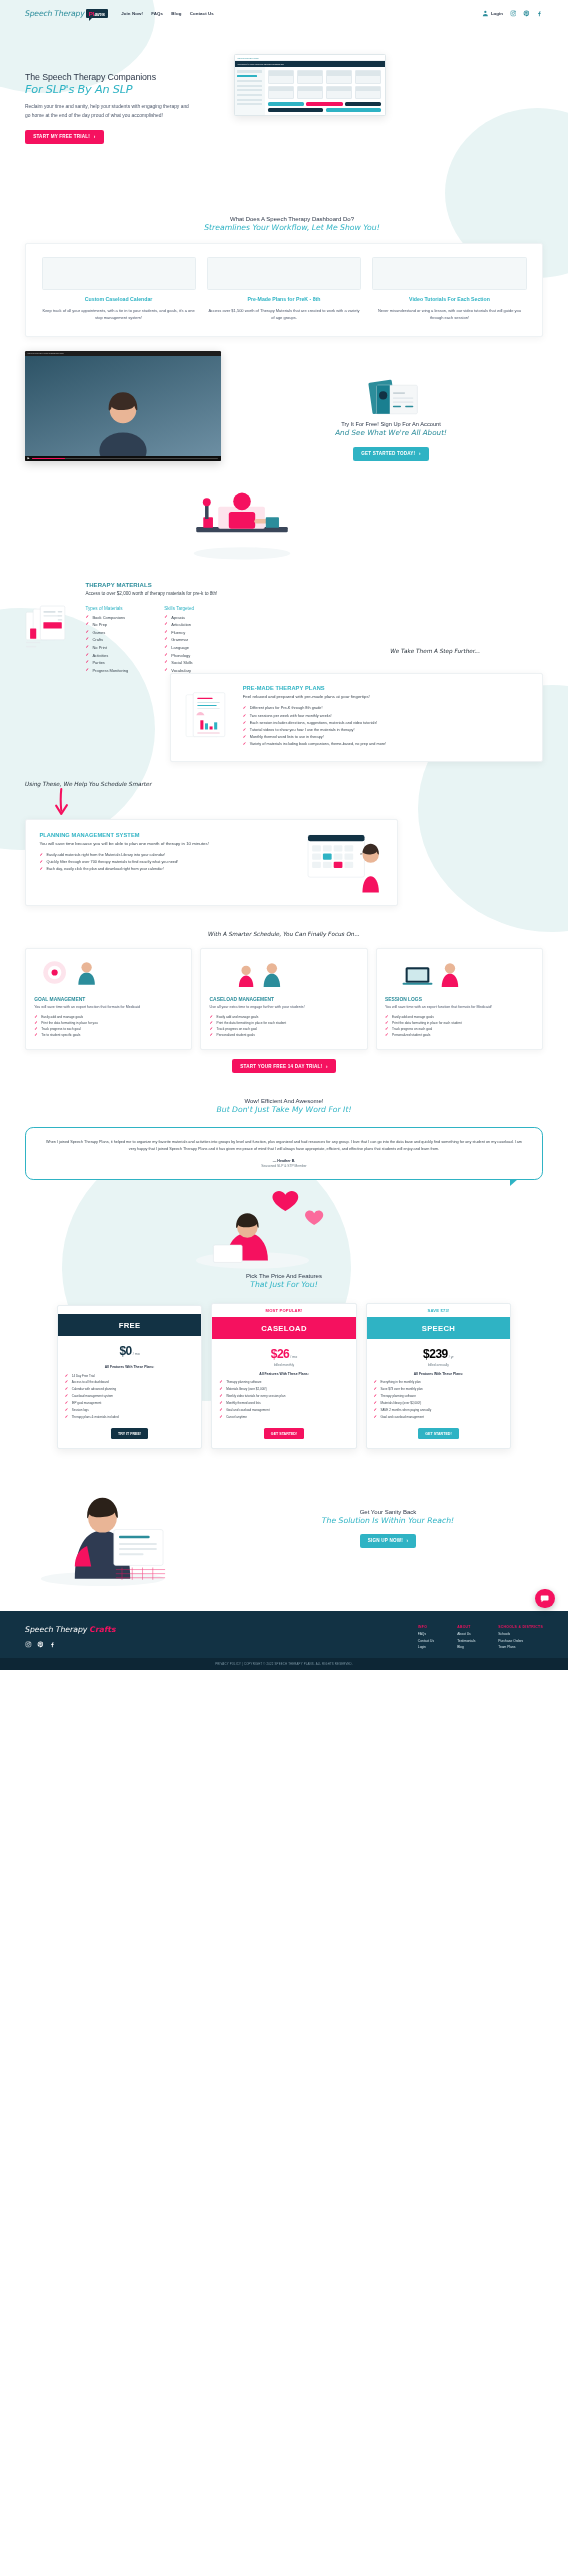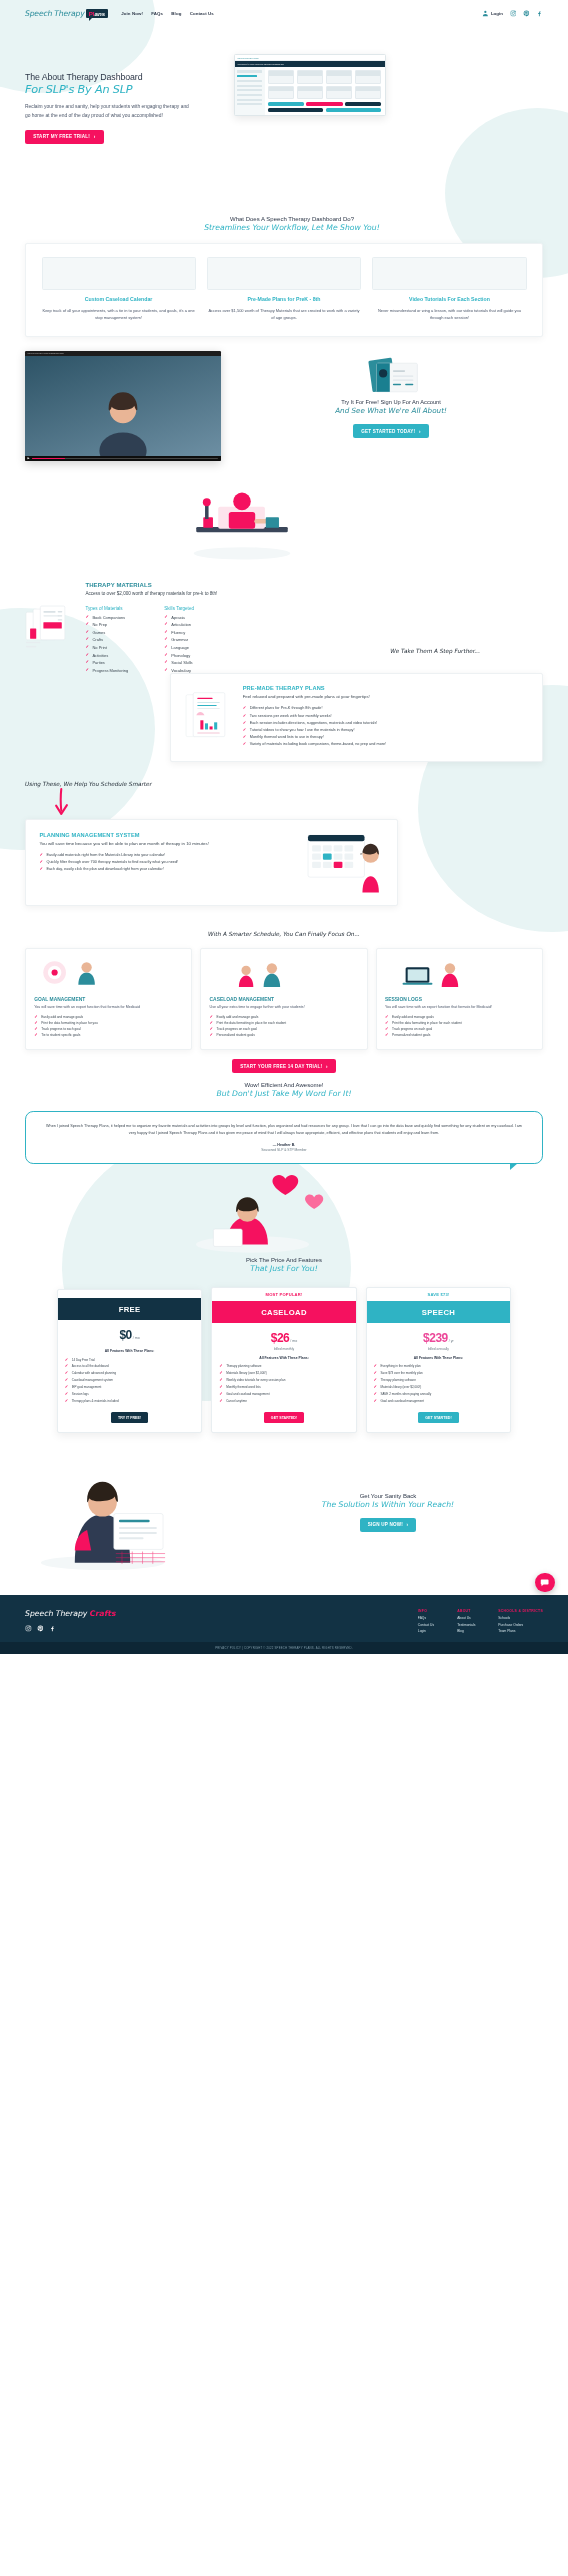--- a/index.html
+++ b/index.html
@@ -89,21 +89,21 @@
     position:relative; z-index:3; margin: 11.3px 25px 0; background:#fff;
     border:0.5px solid #eef2f4; border-radius:2.1px; box-shadow:0 1.5px 7.2px rgba(0,0,0,.05);
     padding: 13.4px 15.5px 15.5px; display:flex; gap: 11.3px;
   }
   .feat { flex:1; text-align:center; }
   .feat-img { height: 33px; background:#f4f8f9; border:0.5px solid #e7eef1; border-radius:1.5px; margin-bottom:6.2px; overflow:hidden; position:relative;}
   .feat-h { color:#2fb3c4; font-size:5.2px; font-weight:bold; line-height:1.35; }
   .feat-p { font-size:4px; color:#4a5568; line-height:1.75; margin-top:3.6px; }
 
   
-  .video-wrap { position:relative; z-index:3; display:flex; padding: 0 25px; margin-top: 13.4px; gap: 18px; align-items:flex-start;}
+  .video-wrap { position:relative; z-index:3; display:flex; padding: 0 25px; margin-top: 13.4px; gap: 18px; align-items:flex-end;}
   .video {
     width: 196px; height: 110px; background:#111; border-radius:1.5px; position:relative; overflow:hidden;
     box-shadow:0 2.1px 9.3px rgba(0,0,0,.18);
   }
   .vid-bar { height:5.2px; background:#1d1d1d; display:flex; align-items:center; padding:0 2.6px; color:#bbb; font-size:2.1px; gap:2.1px;}
   .vid-stage { position:absolute; inset:5.2px 0 5.2px 0; background:linear-gradient(160deg,#2d5366,#6d8fa3);}
   .vid-person { position:absolute; left:50%; transform:translateX(-50%); bottom:0; width:62px; height:77px; }
   .vid-ctrl { position:absolute; left:0; right:0; bottom:0; height:5.2px; background:#0e0e0e; display:flex; align-items:center; padding:0 2.6px; gap:2.1px; }
   .vid-prog { flex:1; height:1px; background:#444; border-radius:1px;}
   .vid-prog i{ display:block; width:18%; height:100%; background:#f5115f; border-radius:1px;}
@@ -158,21 +158,21 @@
   
   .prices { position:relative; z-index:3; display:flex; gap:9.3px; padding:0 57px; margin-top:13.4px; align-items:flex-end;}
   .price { flex:1; background:#fff; border:0.5px solid #e8eef1; border-radius:2.1px; box-shadow:0 2.1px 8.2px rgba(0,0,0,.07); overflow:hidden;}
   .price-flag { text-align:center; font-size:4.1px; font-weight:bold; padding:4.6px 0 3.6px; letter-spacing:0.2px;}
   .flag-pink { color:#f5115f; }
   .flag-teal { color:#2fb3c4; }
   .price-head { text-align:center; color:#fff; font-size:7.7px; font-weight:bold; padding:6.7px 0; letter-spacing:0.3px;}
   .h-dark { background:#123244;} .h-pink{ background:#f5115f;} .h-teal{ background:#2fb3c4;}
   .price-amt { text-align:center; padding:7.2px 0 2.1px; display:flex; justify-content:center; align-items:baseline; gap:1px;}
   .amt { font-size:12px; font-weight:bold; letter-spacing:-0.5px;}
-  .a-dark{color:#123244;} .a-pink{color:#f5115f;} .a-teal{color:#ec4899;}
+  .a-dark{color:#123244;} .a-pink{color:#f5115f;} .a-teal{color:#000000;}
   .per { font-size:3.6px; color:#6b7a84; }
   .price-sub { text-align:center; font-size:3.3px; color:#6b7a84; padding-bottom:5.2px;}
   .price-note { text-align:center; font-size:3.4px; font-weight:bold; color:#2d3748; padding:0 5.2px 4.6px;}
   .price-ul { padding:0 6.7px 6.2px; }
   .price-ul .chk-li { font-size:3px; margin-bottom:2.6px; line-height:1.45;}
   .price-btn { display:block; margin:0 auto 8.2px; font-size:3.6px; font-weight:bold; color:#fff; border:none; border-radius:1.5px; padding:3.6px 7.2px; cursor:pointer;}
 
   
   .final { position:relative; z-index:3; display:flex; padding:0 25px; margin-top:20.6px; align-items:center; gap:22px;}
   .final-txt { flex:1; text-align:center; padding-left:31px;}
@@ -238,21 +238,21 @@
       <span class="ic">
           <svg viewBox="0 0 24 24" fill="#2c8d9b">
             <path d="M13.5 22v-8h2.7l.4-3h-3.1V9.2c0-.9.3-1.5 1.5-1.5h1.7V5.1C16.4 5 15.4 5 14.3 5c-2.3 0-3.8 1.4-3.8 4v2H8v3h2.5v8z"></path>
           </svg>
         </span>
     </div>
   </div>
 
   <div class="hero">
     <div class="hero-left">
-      <div class="hero-h1">The About Therapy Dashboard</div>
+      <div class="hero-h1">The Speech Therapy Companions</div>
       <div class="hero-h2">For SLP's By An SLP</div>
       <div class="hero-p">Reclaim your time and sanity, help your students with engaging therapy and go home at the end of the day proud of what you accomplished!</div>
       <button class="btn">
         <span>START MY FREE TRIAL!</span>
         <span>›</span>
       </button>
     </div>
     <div class="dash">
       <div class="dash-top">
         <span class="lg">Speech Therapy Plans</span>
@@ -679,21 +679,21 @@
     </div>
   </div>
 
   <div style="text-align:center; position:relative; z-index:3;">
     <button class="btn">
       <span>START YOUR FREE 14 DAY TRIAL!</span>
       <span>›</span>
     </button>
   </div>
 
-  <div class="sec-head" style="margin-top:9px;">
+  <div class="sec-head" style="margin-top:25px;">
     <div class="sec-h1">Wow! Efficient And Awesome!</div>
     <div class="sec-h2">But Don't Just Take My Word For It!</div>
   </div>
 
   <div class="testi-wrap">
     <div class="bubble">
       <div class="testi-p">When I joined Speech Therapy Plans, it helped me to organize my favorite materials and activities into groups by level and function, plus organized and had resources for any group. I love that I can go into the data base and quickly find something for any student on my caseload. I am very happy that I joined Speech Therapy Plans and it has given me peace of mind that I will always have appropriate, efficient, and effective plans that students will enjoy and learn from.</div>
       <div class="testi-n">— Heather B.</div>
       <div class="testi-r">Seasoned SLP &amp; STP Member</div>
     </div>

